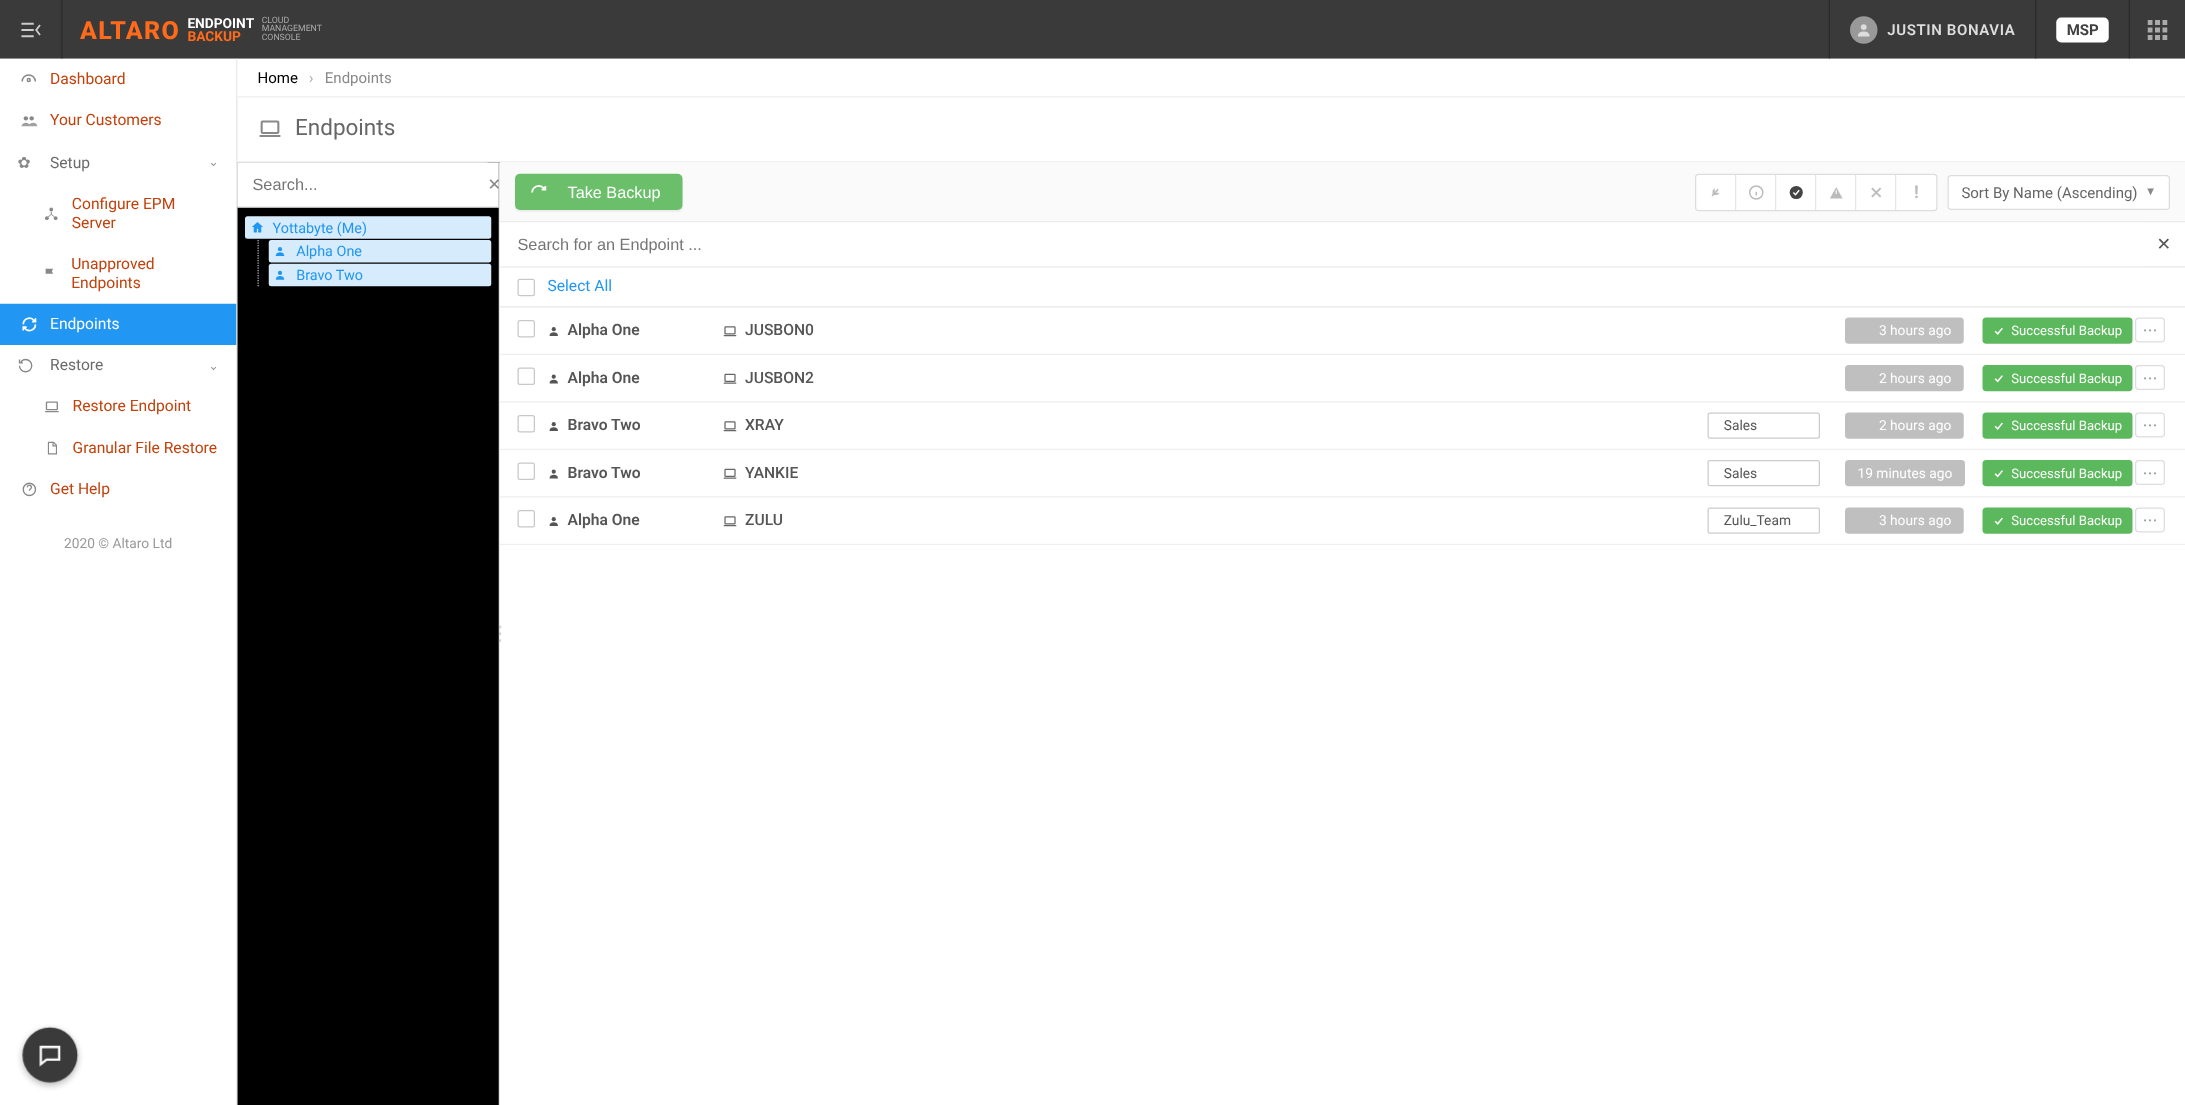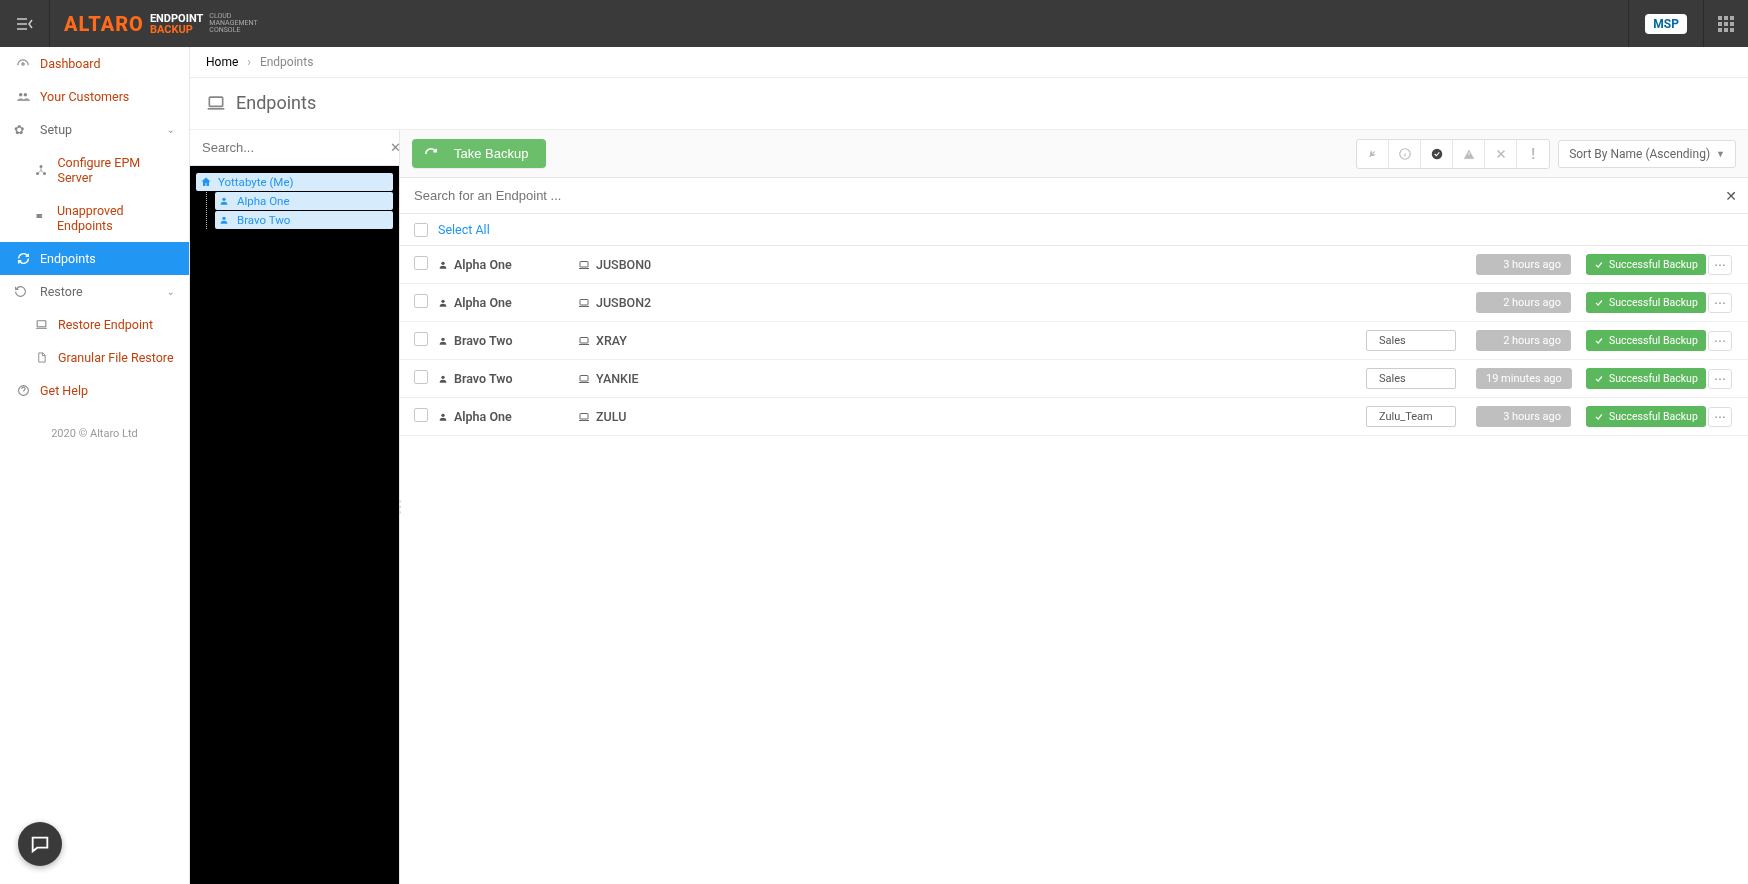--- a/index.html
+++ b/index.html
@@ -8,21 +8,21 @@
 
 .topbar { height: 47px; background: #3a3a3a; display: flex; align-items: center; color: #ccc; }
 .topbar .menu-toggle { width: 50px; height: 47px; display:flex; align-items:center; justify-content:center; cursor:pointer; border-right:1px solid #2a2a2a;}
 .topbar .logo { padding: 0 14px; display:flex; align-items:center; gap:2px; }
 .logo-altaro { color:#ff6b1a; font-weight:800; letter-spacing:1px; font-size:20px; }
 .logo-ep { color:#fff; font-weight:700; font-size:11px; line-height:1; }
 .logo-sub { color:#aaa; font-size:7px; line-height:1; }
 .topbar-right { margin-left:auto; display:flex; align-items:center; height:100%; }
 .top-item { height:47px; display:flex; align-items:center; padding:0 16px; border-left:1px solid #2a2a2a; cursor:pointer; }
 .avatar { width:22px; height:22px; border-radius:50%; background:#999; display:inline-flex; align-items:center; justify-content:center; margin-right:8px; color:#ddd; font-size:14px;}
-.msp-badge { background:#fff; color:#0369a1; border-radius:4px; padding:3px 8px; font-weight:700; font-size:12px;}
+.msp-badge { background:#fff; color:#404040; border-radius:4px; padding:3px 8px; font-weight:700; font-size:12px;}
 .user-name { color:#ddd; font-size:12px; font-weight:600; letter-spacing:0.5px;}
 .grid-icon { color:#aaa; font-size:16px;}
 
 
 .layout { display:flex; height: calc(100% - 47px); }
 
 
 .sidebar-left { width: 190px; border-right:1px solid #e6e6e6; background:#fff; position:relative; }
 .nav-item { display:flex; align-items:center; padding:9px 14px; color:#c2410c; cursor:pointer; font-size:12.5px; }
 .nav-item .nav-icon { width:18px; margin-right:8px; color:#888; display:inline-flex; align-items:center; justify-content:center;}
@@ -115,20 +115,29 @@
       <span class="logo-ep">ENDPOINT</span>
       <span class="logo-ep" style="color:#ff6b1a">BACKUP</span>
     </span>
     <span style="display:inline-flex; flex-direction:column; margin-left:4px;">
       <span class="logo-sub">CLOUD</span>
       <span class="logo-sub">MANAGEMENT</span>
       <span class="logo-sub">CONSOLE</span>
     </span>
   </div>
   <div class="topbar-right">
+    <div class="top-item">
+      <span class="avatar">
+        <svg width="14" height="14" viewBox="0 0 24 24" fill="#ddd">
+            <circle cx="12" cy="8" r="4"></circle>
+            <path d="M4 20c0-4 4-6 8-6s8 2 8 6v1H4z"></path>
+          </svg>
+      </span>
+      <span class="user-name">JUSTIN BONAVIA</span>
+    </div>
     <div class="top-item">
       <span class="msp-badge">MSP</span>
     </div>
     <div class="top-item" style="padding:0 14px;">
       <span class="grid-icon">
         <svg width="16" height="16" viewBox="0 0 16 16" fill="#aaa">
             <rect x="0" y="0" width="4" height="4"></rect>
             <rect x="6" y="0" width="4" height="4"></rect>
             <rect x="12" y="0" width="4" height="4"></rect>
             <rect x="0" y="6" width="4" height="4"></rect>

